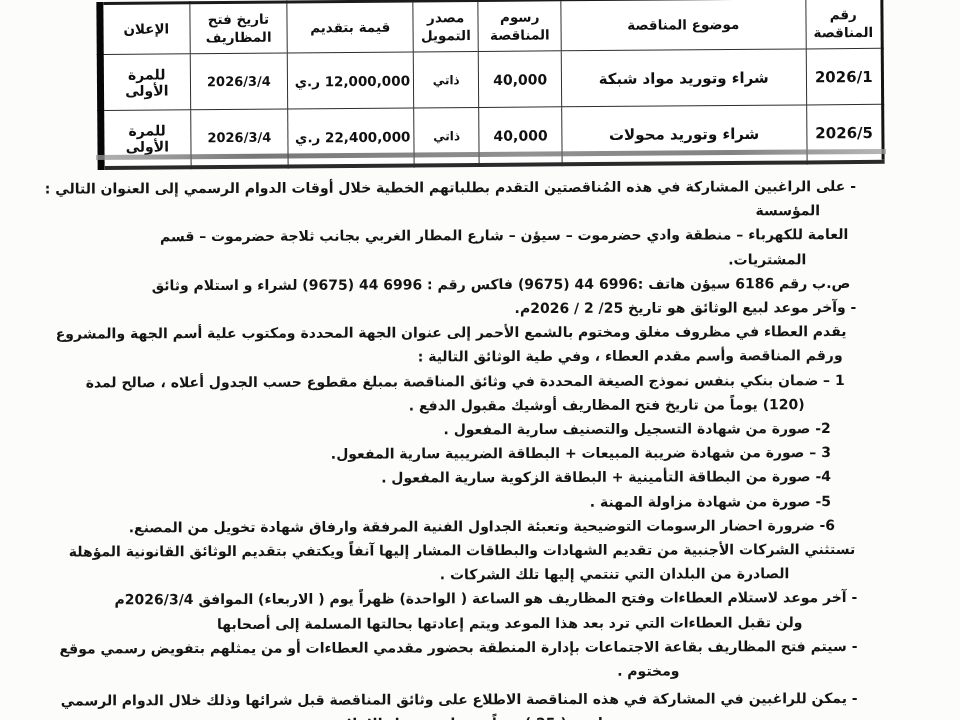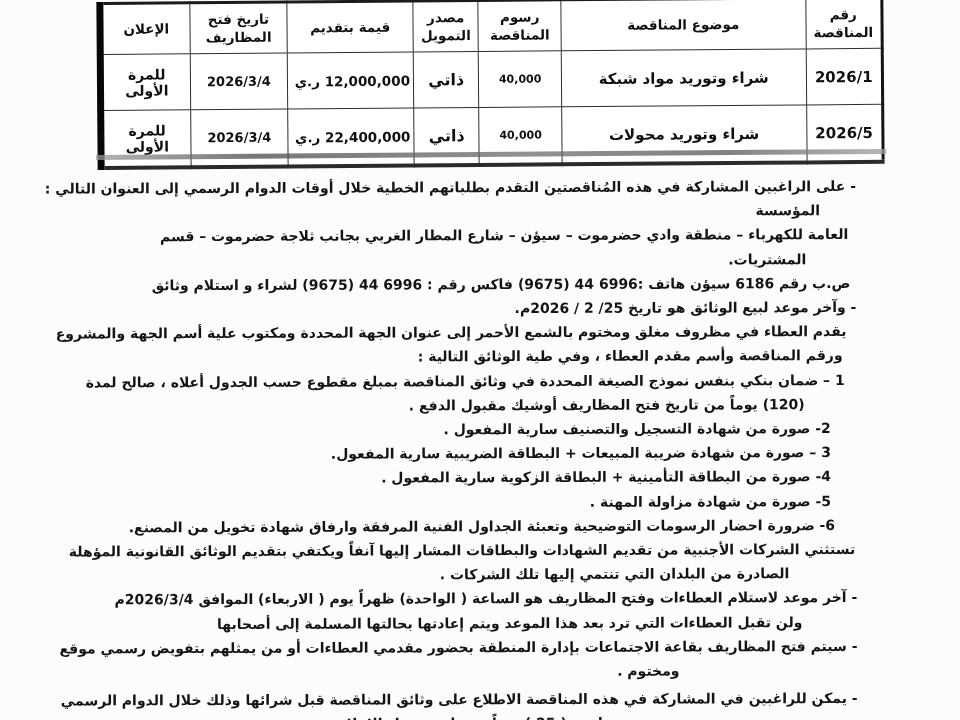--- a/index.html
+++ b/index.html
@@ -28,22 +28,22 @@
     border:1.6px solid #2e2e2e;
     text-align:center;vertical-align:middle;
     font-weight:bold;color:#101010;padding:2px 3px;
   }
   thead th{
     height:45px;font-size:13.5px;line-height:1.3;white-space:pre-line;
   }
   tbody td{height:51px;}
   .c-no{font-size:15px;}
   .c-subj{font-size:15px;}
-  .c-fees{font-size:11px;}
-  .c-fund{font-size:16px;margin-top:36px;}
+  .c-fees{font-size:14px;}
+  .c-fund{font-size:12px;margin-top:36px;}
   .c-guar{font-size:13.5px;white-space:nowrap;text-align:right;}
   .c-date{font-size:13px;}
   .c-ann{font-size:14px;}
   .smudge{
     position:absolute;left:96px;top:152px;width:790px;height:5px;
     background:linear-gradient(90deg,#9a9a9a 0%,#4a4a4a 20%,#6d6d6d 55%,#585858 80%,#9f9f9f 100%);
     opacity:.75;transform:rotate(-0.45deg);
   }
   
   .body-text{

